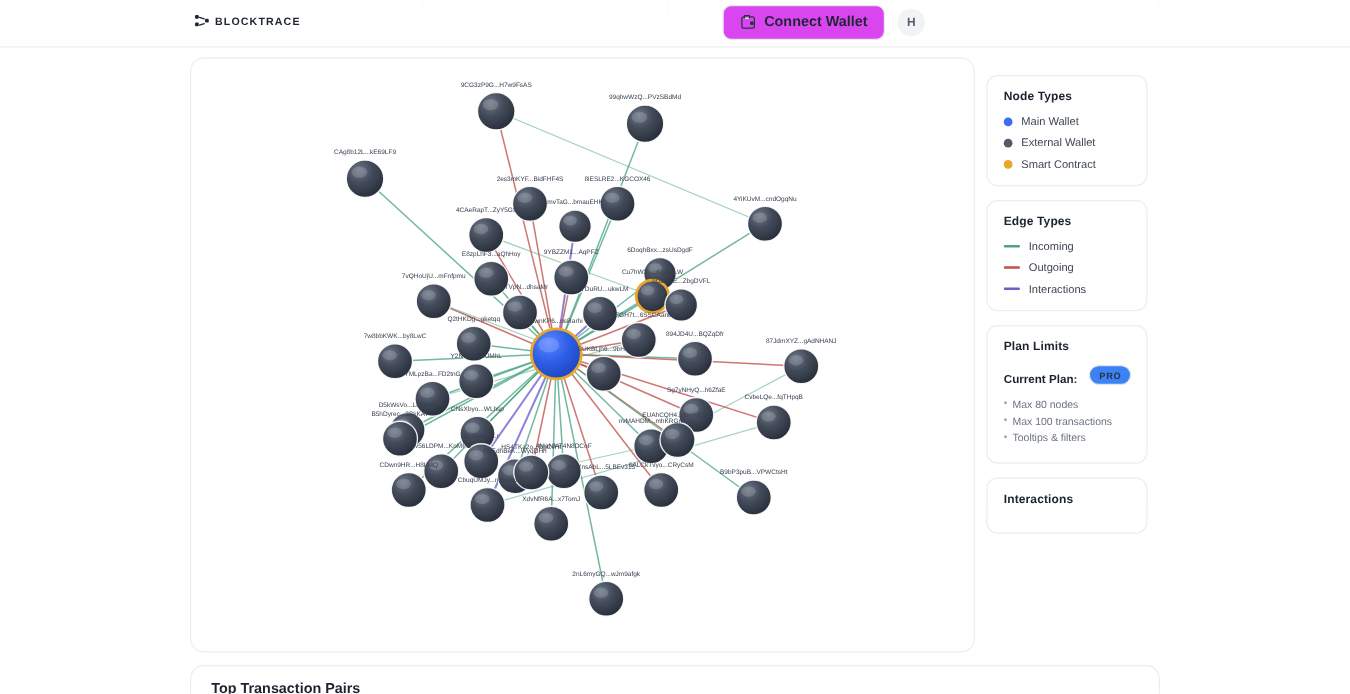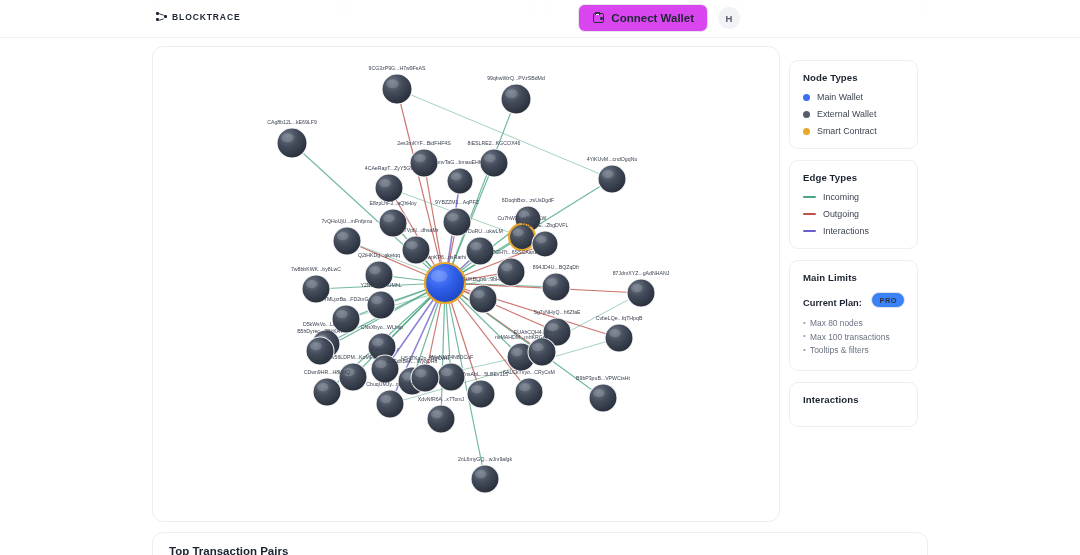--- a/index.html
+++ b/index.html
@@ -422,21 +422,21 @@
         <span class="legend-line" style="background:#c0514a"></span>
         <span class="legend-text">Outgoing</span>
       </div>
       <div class="legend-row">
         <span class="legend-line" style="background:#6b5fd0"></span>
         <span class="legend-text">Interactions</span>
       </div>
     </div>
 
     <div class="rail-card">
-      <div class="rail-title">Main Limits</div>
+      <div class="rail-title">Plan Limits</div>
       <div class="plan-row">
         <span class="plan-label">Current Plan:</span>
         <span class="plan-badge">PRO</span>
       </div>
       <ul class="bullets">
         <li>Max 80 nodes</li>
         <li>Max 100 transactions</li>
         <li>Tooltips &amp; filters</li>
       </ul>
     </div>

